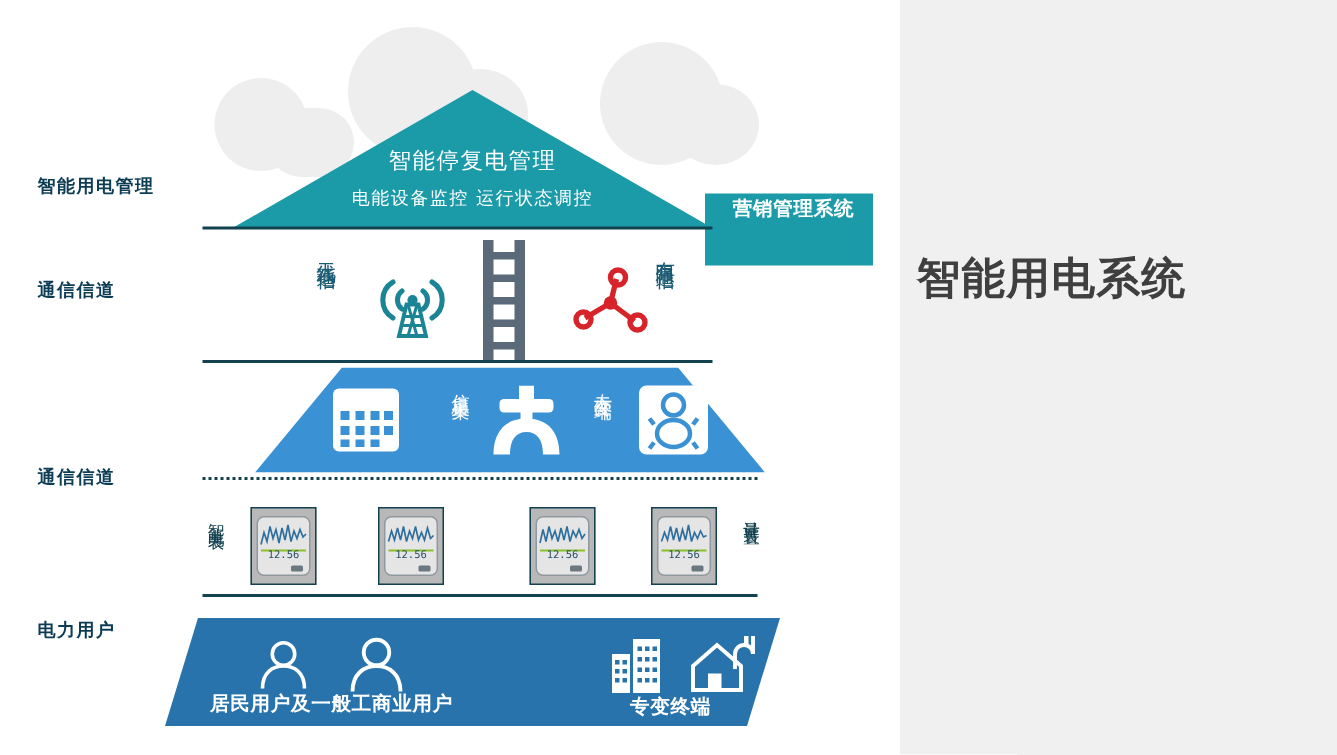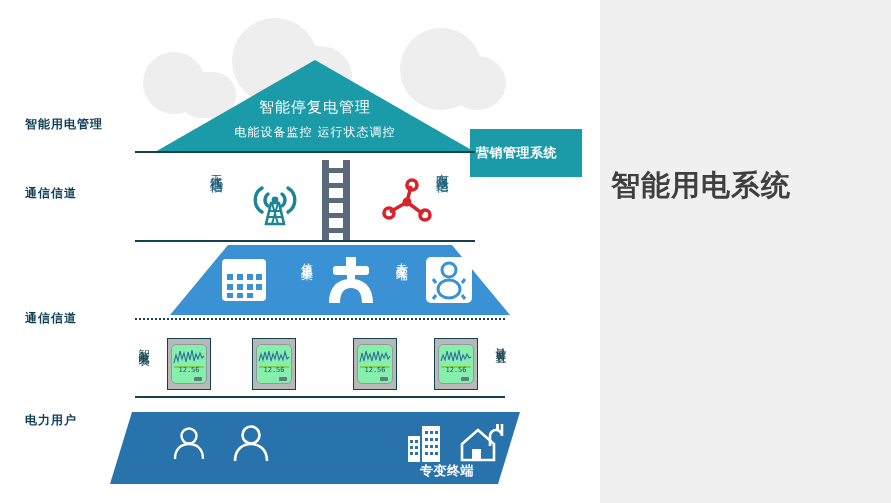--- a/index.html
+++ b/index.html
@@ -57,21 +57,21 @@
     position:absolute;left:0;top:0;width:320px;height:92px;
     color:#ffffff;text-align:center;
   }
   .roof-line1{position:absolute;left:0;top:38px;width:320px;font-size:15px;letter-spacing:1px;}
   .roof-line2{position:absolute;left:0;top:64px;width:320px;font-size:12px;letter-spacing:1px;}
 
   
   .mkt-box{
     position:absolute;left:470px;top:129px;width:112px;height:48px;
     background:#1b9aa8;color:#fff;
-    display:flex;flex-direction:column;justify-content:center;
+    display:flex;flex-direction:row;justify-content:center;
     padding-left:6px;box-sizing:border-box;
   }
   .mkt-box div{font-size:13px;line-height:22px;font-weight:bold;letter-spacing:.5px;}
 
   
   .vtext{
     writing-mode:vertical-rl;text-orientation:upright;
     letter-spacing:2px;line-height:1;
   }
 
@@ -91,21 +91,21 @@
   #col-l2{left:131px;top:8px;height:56px;}
   #col-l3{left:226px;top:8px;height:56px;}
 
   
   .meter{
     position:absolute;width:44px;height:52px;background:#b8b8b8;
     border:1px solid #13414f;box-sizing:border-box;
     display:flex;align-items:center;justify-content:center;
   }
   .meter-screen{
-    width:34px;height:38px;background:#86efac;border:1px solid #8f9aa0;
+    width:34px;height:38px;background:#e5e5e5;border:1px solid #8f9aa0;
     border-radius:5px;position:relative;overflow:hidden;text-decoration:underline;
   }
   .meter-val{
     position:absolute;left:0;bottom:9px;width:100%;text-align:center;
     font-size:7px;color:#27506b;font-family:"DejaVu Sans Mono","Liberation Mono",monospace;
   }
   .meter-batt{
     position:absolute;right:4px;bottom:2px;width:8px;height:4px;
     background:#6b7880;border-radius:1px;
   }
@@ -351,20 +351,21 @@
 
       <span class="icon" style="left:350px;top:12px;">
         <svg width="44" height="38" viewBox="0 0 44 38">
           <path d="M2 20 L18 6 L34 20 L34 36 L2 36 Z" fill="none" stroke="#ffffff" stroke-width="2.6"></path>
           <rect x="12" y="25" width="9" height="11" fill="#ffffff"></rect>
           <path d="M30 22 L30 12 A6 6 0 0 1 42 12 L42 0" fill="none" stroke="#ffffff" stroke-width="2.6"></path>
           <rect x="36" y="0" width="3" height="6" fill="#ffffff"></rect>
         </svg>
       </span>
 
+      <div class="users-text" id="users-t1">居民用户及一般工商业用户</div>
       <div class="users-text" id="users-t2">专变终端</div>
     </div>
 
     <div class="row-label" id="lbl-1">智能用电管理</div>
     <div class="row-label" id="lbl-2">通信信道</div>
     <div class="row-label" id="lbl-3">通信信道</div>
     <div class="row-label" id="lbl-4">电力用户</div>
 
   </div>
 

